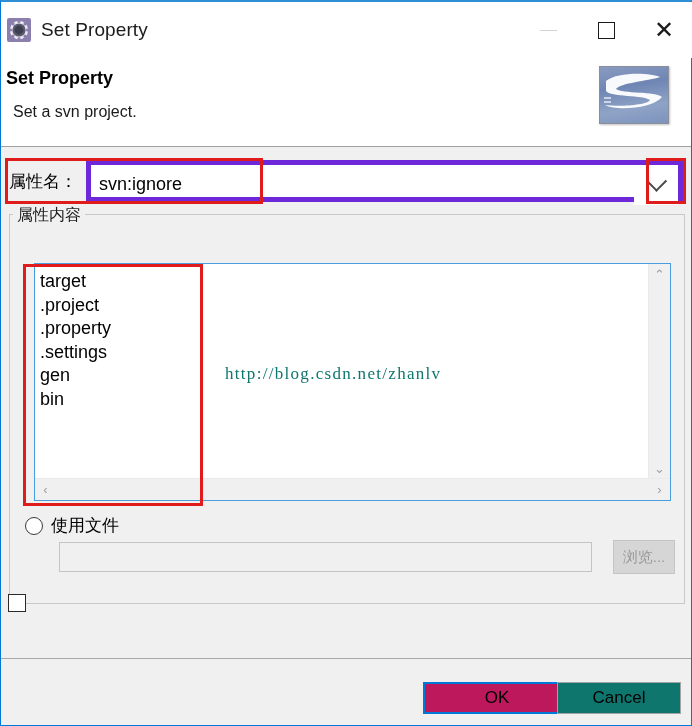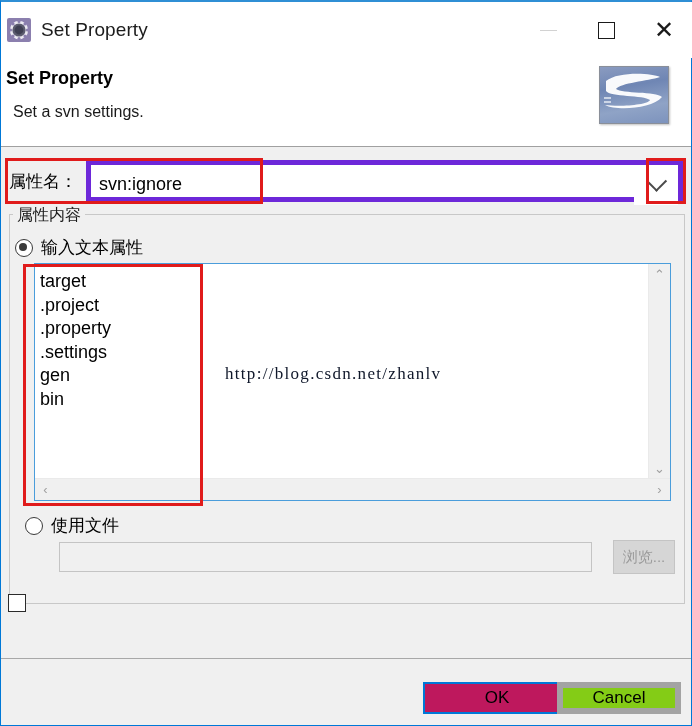--- a/index.html
+++ b/index.html
@@ -171,21 +171,21 @@
   }
   .ta-line {
     font-size: 18px; color: #000;
     line-height: 23.5px;
     white-space: pre;
   }
   .watermark {
     position: absolute; left: 190px; top: 100px;
     font-family: "Liberation Serif", "DejaVu Serif", serif;
     font-size: 17px;
-    color: #0f172a;
+    color: #0f766e;
     letter-spacing: 1.3px;
     white-space: nowrap;
     pointer-events: none;
   }
   .vscroll {
     position: absolute; right: 0; top: 0;
     width: 21px; bottom: 21px;
     background: #f0f0f0;
     border-left: 1px solid #eaeaea;
     display: flex; flex-direction: column; justify-content: space-between;
@@ -241,22 +241,22 @@
     position: absolute; left: 0; top: 656px;
     width: 690px; height: 0;
     border-top: 1px solid #a8a8a8;
   }
   .btn {
     position: absolute; top: 680px;
     height: 32px;
     box-sizing: border-box;
     display: flex; align-items: center; justify-content: center;
     font-size: 17px; color: #000;
-    background: #84cc16;
-    border: 6px solid #a3a3a3;
+    background: #0f766e;
+    border: 1px solid #a3a3a3;
   }
   .btn.ok {
     left: 422px; width: 148px;
     border: 2px solid #0078d7;
     background: #be185d;
   }
   .btn.cancel { left: 556px; width: 124px; }
 </style>
 </head>
 <body>
@@ -296,21 +296,21 @@
         <span class="max-glyph"></span>
       </div>
       <div class="winbtn">
         <span class="close-glyph">✕</span>
       </div>
     </div>
   </div>
 
   <div class="headerband">
     <div class="header-title">Set Property</div>
-    <div class="header-sub">Set a svn settings.</div>
+    <div class="header-sub">Set a svn project.</div>
     <div class="svn-logo">
       <svg width="66" height="54" viewBox="0 0 66 54">
         <path d="M6 14 C18 4, 52 6, 60 10 C48 14, 20 16, 16 22 C22 27, 56 24, 62 30 C52 42, 16 44, 5 38 C20 40, 48 38, 50 33 C44 28, 10 30, 6 24 Z" fill="#ffffff" opacity="0.95"></path>
         <rect x="4" y="30" width="7" height="2" fill="#dfe5f0" opacity="0.8"></rect>
         <rect x="4" y="34" width="7" height="2" fill="#dfe5f0" opacity="0.8"></rect>
       </svg>
     </div>
   </div>
 
   <div class="prop-row">
@@ -322,24 +322,20 @@
       </div>
     </div>
   </div>
 
   <div class="redbox" style="left:4px; top:156px; width:258px; height:46px;"></div>
   <div class="redbox" style="left:645px; top:156px; width:40px; height:46px;"></div>
 
   <div class="groupbox"></div>
   <div class="group-legend">属性内容</div>
 
-  <div class="radio-row" style="left:14px; top:234px;">
-    <span class="radio checked"></span>
-    <span class="radio-label">输入文本属性</span>
-  </div>
 
   <div class="textarea-wrap">
     <div class="ta-content">
       <div class="ta-line">target</div>
       <div class="ta-line">.project</div>
       <div class="ta-line">.property</div>
       <div class="ta-line">.settings</div>
       <div class="ta-line">gen</div>
       <div class="ta-line">bin</div>
       <div class="watermark">http://blog.csdn.net/zhanlv</div>

